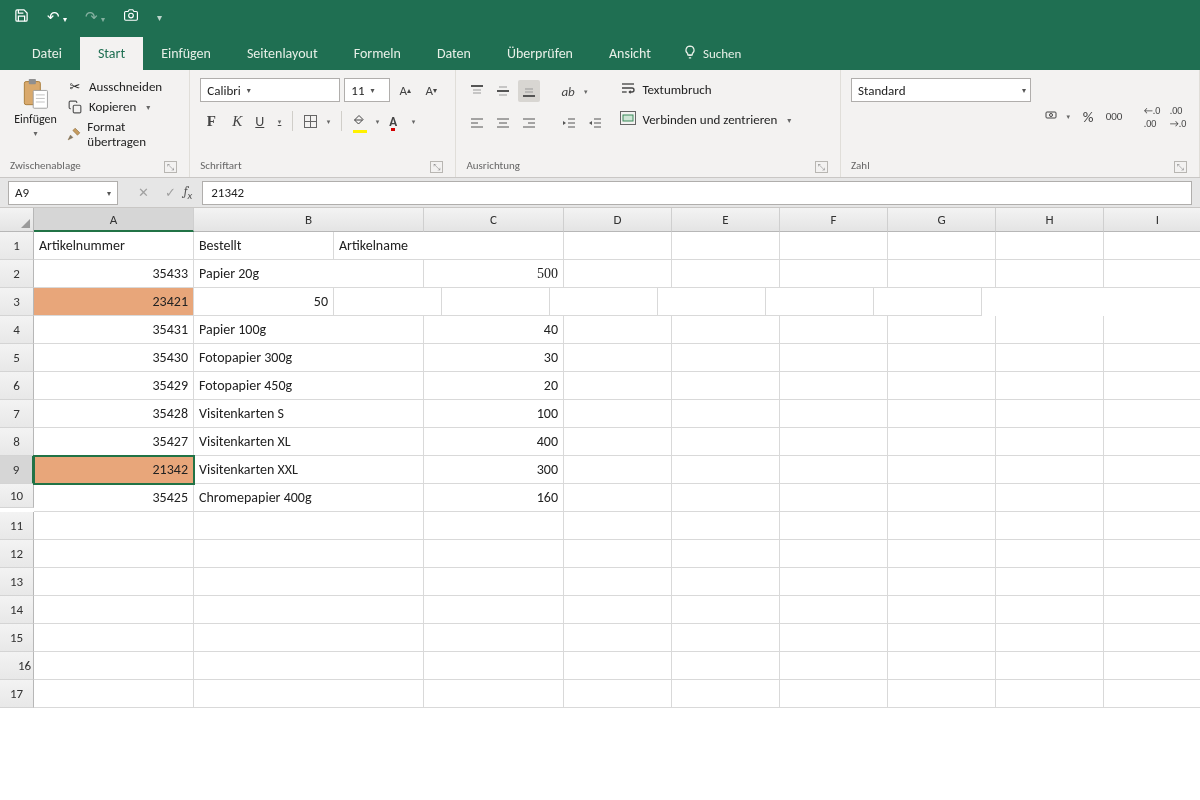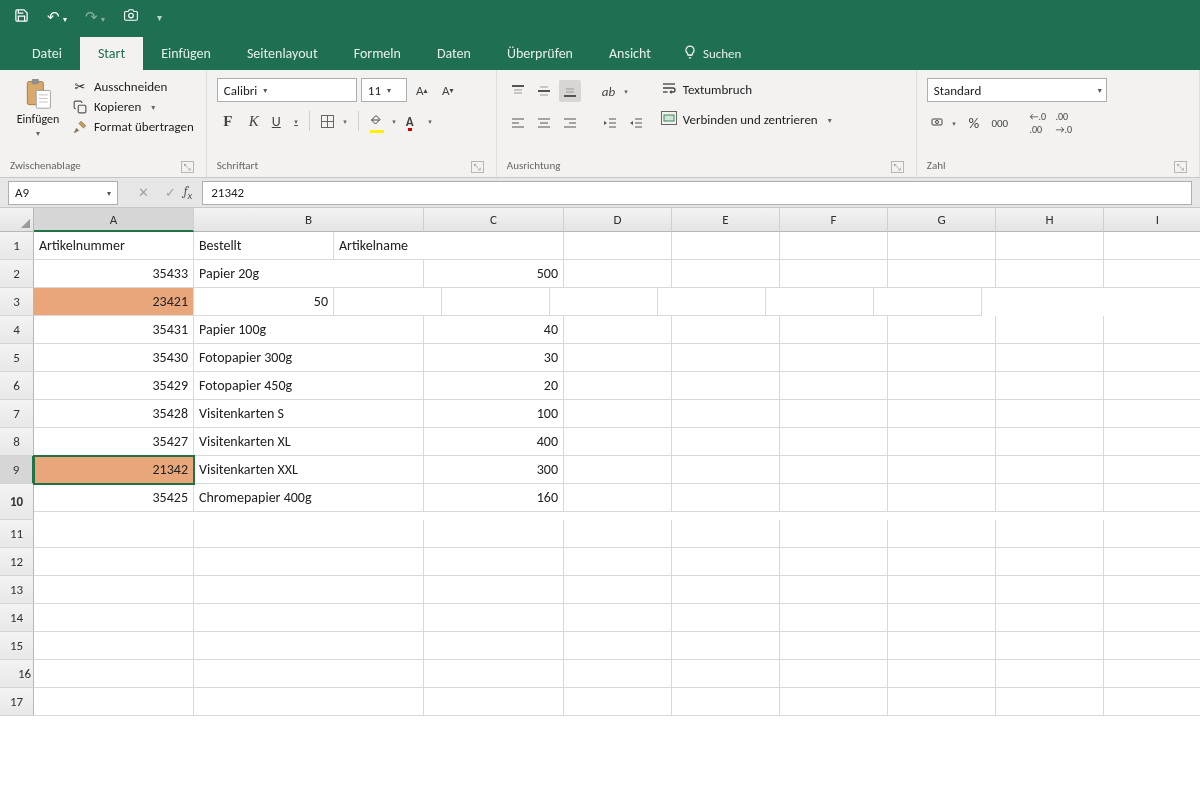--- a/index.html
+++ b/index.html
@@ -30,21 +30,21 @@
 .rtool.split{width:32px;justify-content:space-between;padding:0 3px;}
 .rtool .dd{font-size:7px;color:#666;}
 .bold{font-weight:bold;font-family:"Times New Roman",serif;font-size:15px;}
 .italic{font-style:italic;font-family:"Times New Roman",serif;font-size:15px;}
 .under{text-decoration:underline;font-family:"Calibri";font-size:14px;}
 .fontcolor{position:relative;font-weight:bold;}
 .fontcolor::after{content:"";position:absolute;bottom:-2px;left:2px;right:2px;height:3px;background:#d20000;}
 .align-box{display:flex;flex-direction:column;gap:10px;padding-top:4px;}
 .wrap-box{display:flex;flex-direction:column;gap:12px;padding-top:4px;margin-left:14px;}
 .wrap-item{display:flex;align-items:center;gap:6px;cursor:pointer;font-size:13px;}
-.num-box{display:flex;flex-direction:column;gap:10px;padding-top:2px;}
+.num-box{display:flex;flex-direction:row;gap:10px;padding-top:2px;}
 .fbar{background:#e6e6e6;height:30px;display:flex;align-items:center;border-bottom:1px solid #c9c7c5;}
 .namebox{width:110px;height:24px;background:#fff;border:1px solid #b0aeac;margin-left:8px;display:flex;align-items:center;padding:0 6px;cursor:text;}
 .namebox .dd{margin-left:auto;font-size:8px;color:#555;}
 .fx-tools{display:flex;align-items:center;gap:16px;margin-left:20px;color:#a0a0a0;}
 .fx-label{font-style:italic;font-family:"Cambria",serif;color:#555;margin-left:8px;}
 .formula-in{flex:1;height:24px;background:#fff;border:1px solid #b0aeac;margin-left:10px;margin-right:8px;padding:0 8px;display:flex;align-items:center;cursor:text;}
 .grid-area{display:flex;}
 .corner{width:34px;height:24px;background:linear-gradient(#f3f3f3,#e4e4e4);border-right:1px solid #b7b7b7;border-bottom:1px solid #b7b7b7;position:relative;cursor:pointer;}
 .corner::after{content:"";position:absolute;right:3px;bottom:3px;width:0;height:0;border-style:solid;border-width:0 0 9px 9px;border-color:transparent transparent #9a9a9a transparent;}
 .colhead{height:24px;background:linear-gradient(#f3f3f3,#e4e4e4);border-right:1px solid #cfcfcf;border-bottom:1px solid #b7b7b7;display:flex;align-items:center;justify-content:center;color:#333;font-size:13px;cursor:pointer;}
@@ -366,21 +366,21 @@
         <div class="cell" style="width: 108px;"></div>
         <div class="cell" style="width: 108px;"></div>
         <div class="cell" style="width: 108px;"></div>
         <div class="cell" style="width: 108px;"></div>
         <div class="cell" style="width: 108px;"></div>
       </div>
       <div class="grid-row">
         <div class="rowhead" style="height: 28px;">2</div>
         <div class="cell num" style="width: 160px;">35433</div>
         <div class="cell" style="width: 230px;">Papier 20g</div>
-        <div class="cell num" style="width: 140px;">500</div>
+        <div class="cell num" style="width: 140px; font-family: Liberation Serif, serif;">500</div>
         <div class="cell" style="width: 108px;"></div>
         <div class="cell" style="width: 108px;"></div>
         <div class="cell" style="width: 108px;"></div>
         <div class="cell" style="width: 108px;"></div>
         <div class="cell" style="width: 108px;"></div>
         <div class="cell" style="width: 108px;"></div>
       </div>
       <div class="grid-row">
         <div class="rowhead" style="height: 28px;">3</div>
         <div class="cell num hl" style="width: 160px;">23421</div>
@@ -458,21 +458,21 @@
         <div class="cell" style="width: 230px;">Visitenkarten XXL</div>
         <div class="cell num" style="width: 140px;">300</div>
         <div class="cell" style="width: 108px;"></div>
         <div class="cell" style="width: 108px;"></div>
         <div class="cell" style="width: 108px;"></div>
         <div class="cell" style="width: 108px;"></div>
         <div class="cell" style="width: 108px;"></div>
         <div class="cell" style="width: 108px;"></div>
       </div>
       <div class="grid-row">
-        <div class="rowhead" style="height: 36px; font-weight: bold;">10</div>
+        <div class="rowhead" style="height: 24px;">10</div>
         <div class="cell num" style="width: 160px;">35425</div>
         <div class="cell" style="width: 230px;">Chromepapier 400g</div>
         <div class="cell num" style="width: 140px;">160</div>
         <div class="cell" style="width: 108px;"></div>
         <div class="cell" style="width: 108px;"></div>
         <div class="cell" style="width: 108px;"></div>
         <div class="cell" style="width: 108px;"></div>
         <div class="cell" style="width: 108px;"></div>
         <div class="cell" style="width: 108px;"></div>
       </div>

